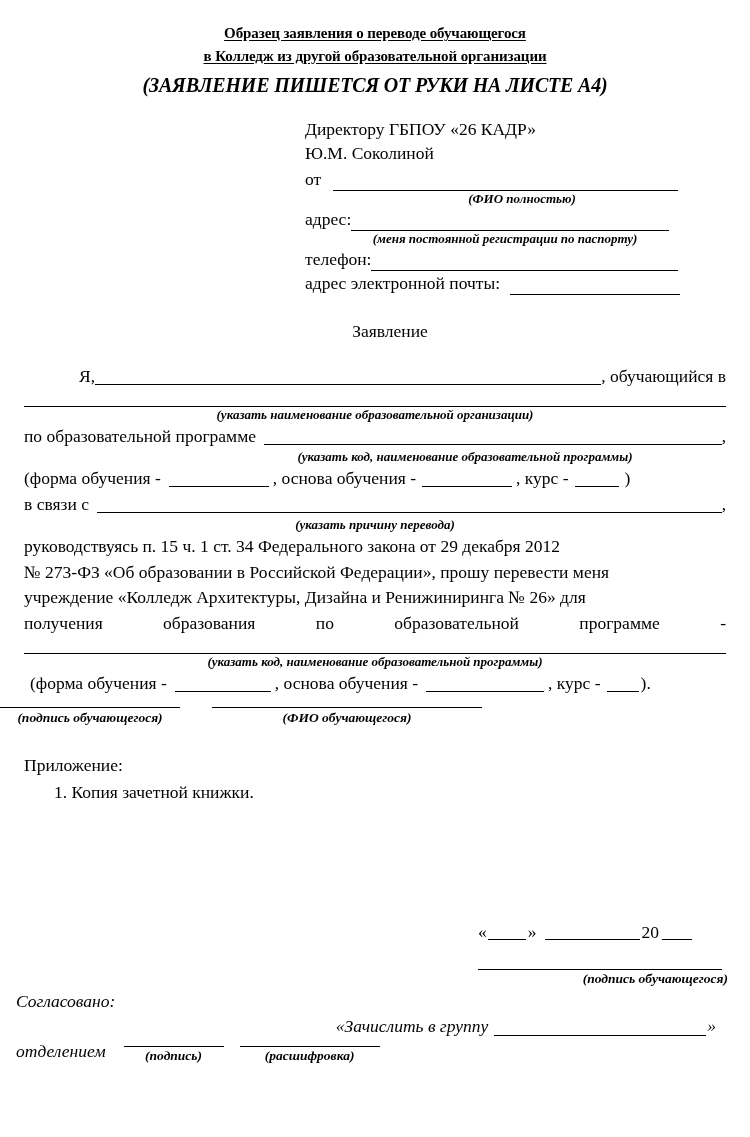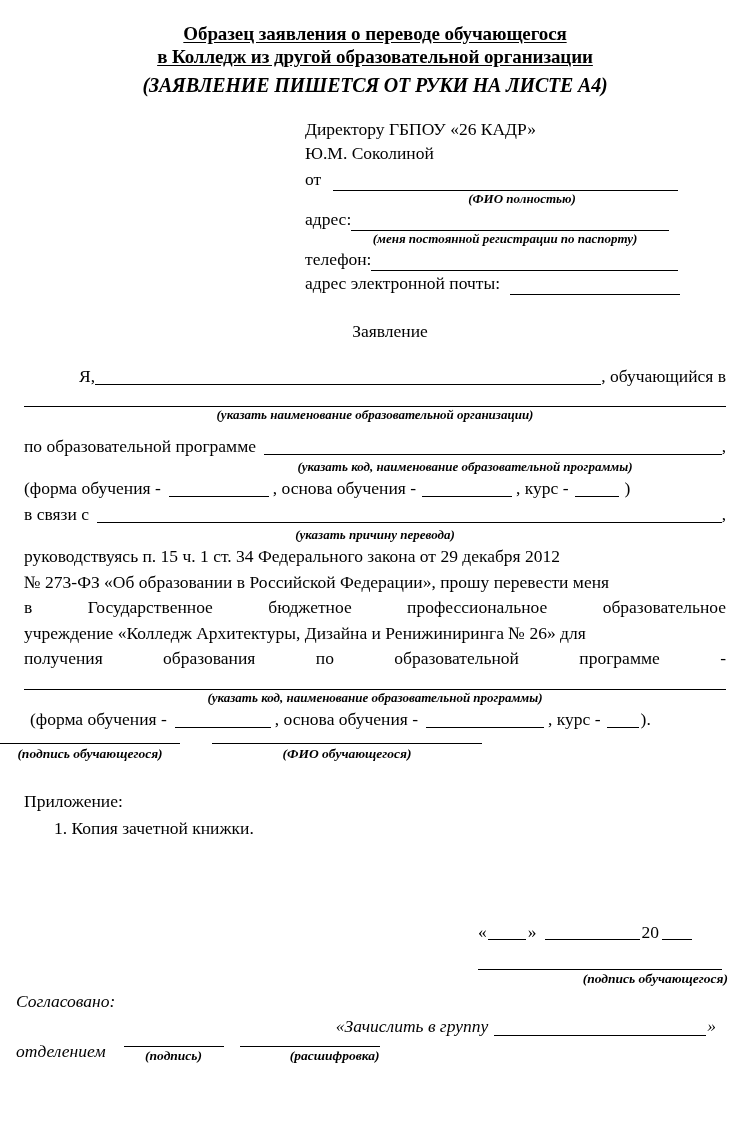--- a/index.html
+++ b/index.html
@@ -24,21 +24,21 @@
     box-sizing: border-box;
   }
 
   
   .title-block {
     padding-top: 22px;
     text-align: center;
   }
   .title-line {
     font-weight: bold;
-    font-size: 19px;
+    font-size: 15px;
     line-height: 23px;
     letter-spacing: -0.1px;
   }
   .title-line span.u {
     text-decoration: underline;
     text-underline-offset: 2px;
   }
   .title-italic {
     font-weight: bold;
     font-style: italic;
@@ -268,21 +268,21 @@
 
     <div class="row" style="margin-top:20px;">
       <span style="margin-left:55px;">Я,</span>
       <span class="line-grow"></span>
       <span>, обучающийся  в</span>
     </div>
 
     <div class="full-rule" style="margin-top:17px;"></div>
     <div class="cap-under">(указать наименование образовательной организации)</div>
 
-    <div class="row" style="margin-top:11px;">
+    <div class="row" style="margin-top:1px;">
       <span>по образовательной программе</span>
       <span class="line-grow" style="margin-left:8px;"></span>
       <span>,</span>
     </div>
     <div class="cap-under" style="padding-left:180px;">(указать код, наименование образовательной программы)</div>
 
     <div class="row" style="margin-top:1px;">
       <span>(форма обучения -</span>
       <span class="fill" style="width:100px; margin:0 4px 4px 8px;"></span>
       <span>, основа обучения -</span>
@@ -295,21 +295,20 @@
     <div class="row" style="margin-top:1px;">
       <span>в связи с</span>
       <span class="line-grow" style="margin-left:8px;"></span>
       <span>,</span>
     </div>
     <div class="cap-under">(указать причину перевода)</div>
 
     <div style="margin-top:1px;">
       <div class="just-normal">руководствуясь п. 15 ч. 1 ст. 34 Федерального закона от 29 декабря 2012</div>
       <div class="just-normal">№ 273-ФЗ «Об образовании в Российской Федерации», прошу перевести меня</div>
-      <div class="just">в Государственное бюджетное профессиональное образовательное</div>
       <div class="just-normal">учреждение «Колледж Архитектуры, Дизайна и Ренижиниринга № 26» для</div>
       <div class="just">получения образования по образовательной программе -</div>
     </div>
 
     <div class="full-rule" style="margin-top:17px;"></div>
     <div class="cap-under">(указать код, наименование образовательной программы)</div>
 
     <div class="row" style="margin-top:1px;">
       <span style="margin-left:6px;">(форма обучения -</span>
       <span class="fill" style="width:96px; margin:0 4px 4px 8px;"></span>
@@ -360,18 +359,18 @@
       <span>»</span>
     </div>
     <div class="approval-sig">
       <span>отделением</span>
       <span style="width:100px; margin:0 0 0 18px;">
         <span class="ap-sig-rule" style="display:block;"></span>
         <span class="ap-sig-cap" style="display:block;">(подпись)</span>
       </span>
       <span style="width:140px; margin:0 0 0 16px;">
         <span class="ap-sig-rule" style="display:block;"></span>
-        <span class="ap-sig-cap" style="display:block;text-align:right;">(расшифровка)</span>
+        <span class="ap-sig-cap" style="display:block;">(расшифровка)</span>
       </span>
     </div>
   </div>
 
 </div>
 
 </body></html>

